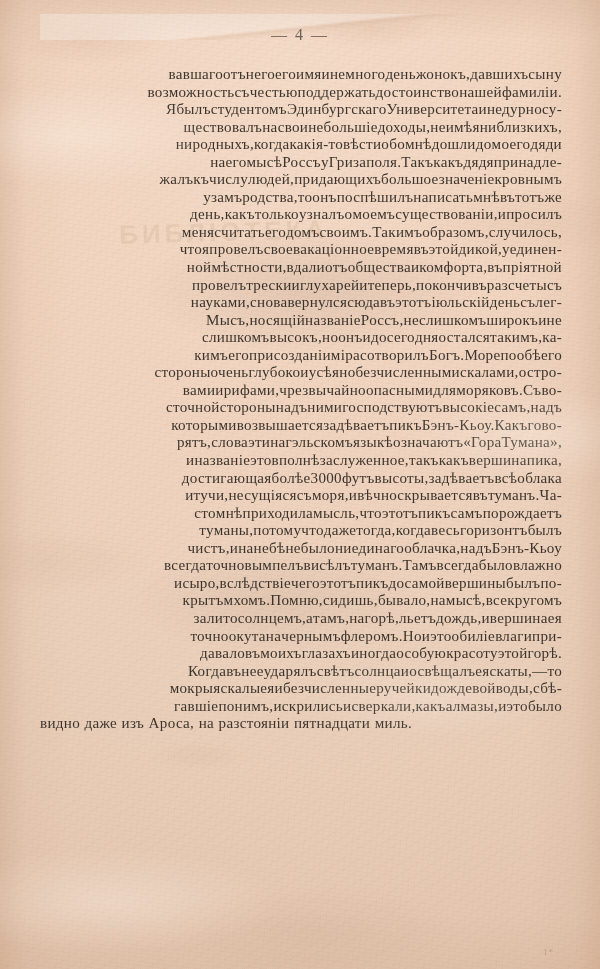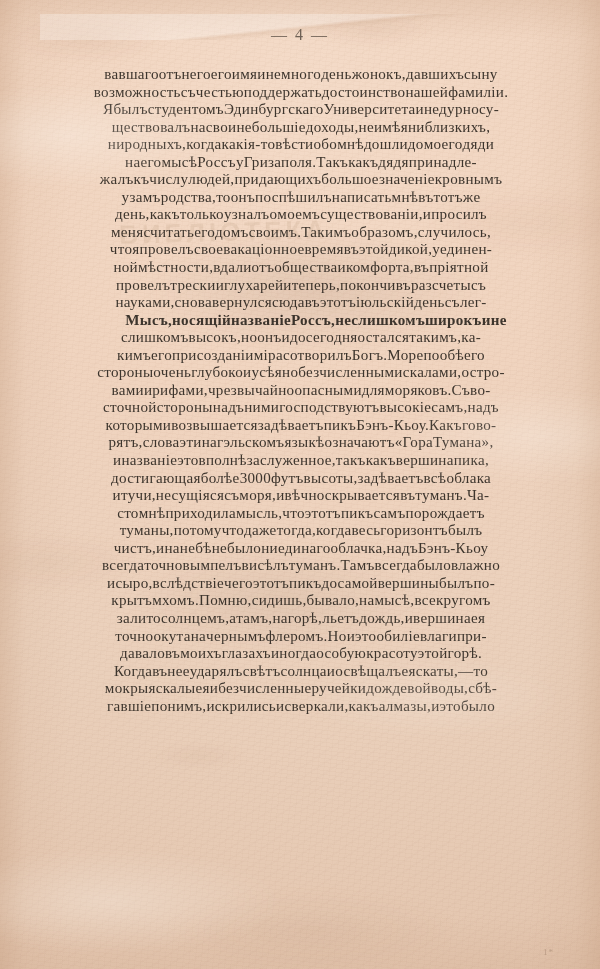--- a/index.html
+++ b/index.html
@@ -130,31 +130,30 @@
 
   
   .line {
     font-size: 15.1px;
     line-height: 17.55px;
     height: 17.55px;
     overflow: visible;
   }
   .line.j {
     display: flex;
-    justify-content: center;
+    justify-content: flex-end;
     white-space: pre;
   }
   .line.j > span { white-space: pre; }
   .line.last {
     display: block;
     white-space: pre;
   }
   .line.ind {
     padding-left: 30px;
-    font-weight: bold;
   }
   .line.ind.j { padding-left: 0; }
   .line.ind.j::before {
     content: "";
     display: inline-block;
     width: 30px;
     flex: 0 0 30px;
   }
 
   
@@ -246,20 +245,21 @@
           <div class="line j"><span>чистъ,</span><span>и</span><span>на</span><span>небѣ</span><span>не</span><span>было</span><span>ни</span><span>единаго</span><span>облачка,</span><span>надъ</span><span>Бэнъ-Кьоу</span></div>
           <div class="line j"><span>всегда</span><span>точно</span><span>вымпелъ</span><span>висѣлъ</span><span>туманъ.</span><span>Тамъ</span><span>всегда</span><span>было</span><span>влажно</span></div>
           <div class="line j"><span>и</span><span>сыро,</span><span>вслѣдствіе</span><span>чего</span><span>этотъ</span><span>пикъ</span><span>до</span><span>самой</span><span>вершины</span><span>былъ</span><span>по-</span></div>
           <div class="line j"><span>крытъ</span><span>мхомъ.</span><span>Помню,</span><span>сидишь,</span><span>бывало,</span><span>на</span><span>мысѣ,</span><span>все</span><span>кругомъ</span></div>
           <div class="line j"><span>залито</span><span>солнцемъ,</span><span>а</span><span>тамъ,</span><span>на</span><span>горѣ,</span><span>льетъ</span><span>дождь,</span><span>и</span><span>вершина</span><span>ея</span></div>
           <div class="line j"><span>точно</span><span>окутана</span><span>чернымъ</span><span>флеромъ.</span><span>Но</span><span>и</span><span>это</span><span>обиліе</span><span>влаги</span><span>при-</span></div>
           <div class="line j"><span>давало</span><span>въ</span><span>моихъ</span><span>глазахъ</span><span>иногда</span><span>особую</span><span>красоту</span><span>этой</span><span>горѣ.</span></div>
           <div class="line j"><span>Когда</span><span>въ</span><span>нее</span><span>ударялъ</span><span>свѣтъ</span><span>солнца</span><span>и</span><span>освѣщалъ</span><span>ея</span><span>скаты,—то</span></div>
           <div class="line j"><span>мокрыя</span><span>скалы</span><span>ея</span><span>и</span><span>безчисленные</span><span>ручейки</span><span>дождевой</span><span>воды,</span><span>сбѣ-</span></div>
           <div class="line j"><span>гавшіе</span><span>по</span><span>нимъ,</span><span>искрились</span><span>и</span><span>сверкали,</span><span>какъ</span><span>алмазы,</span><span>и</span><span>это</span><span>было</span></div>
+          <div class="line last">видно даже изъ Ароса, на разстояніи пятнадцати миль.</div>
         </div>
       </div>
 
   </div>
 
   <div id="ink-dark"></div>
   <div id="ink-fade"></div>
 
   <div id="signature-mark">1*</div>
 

